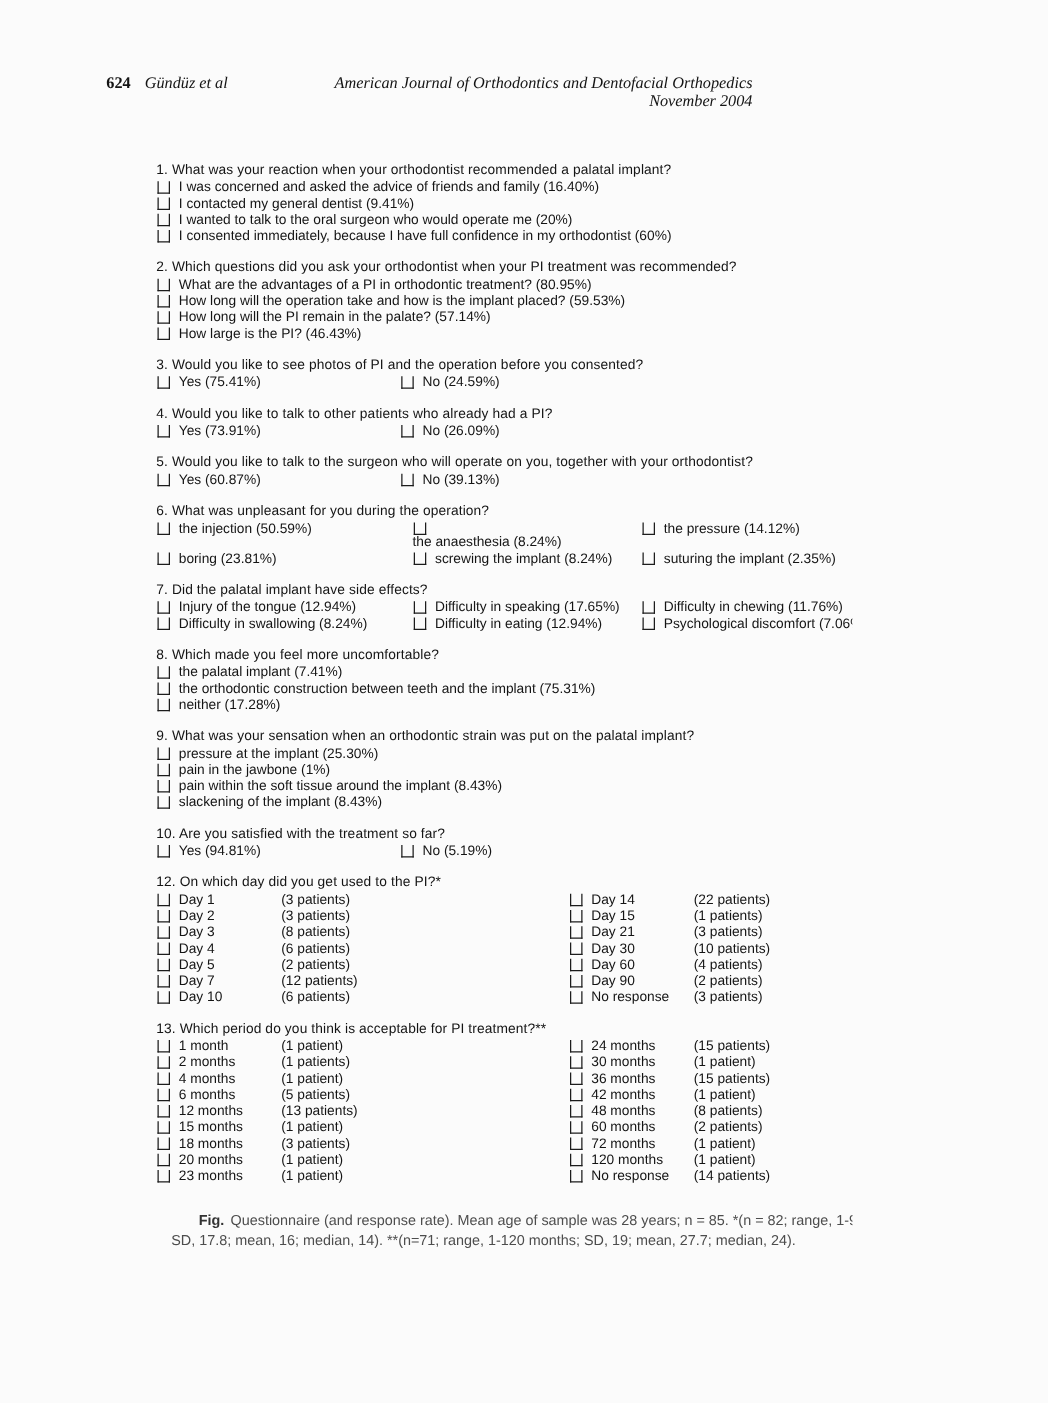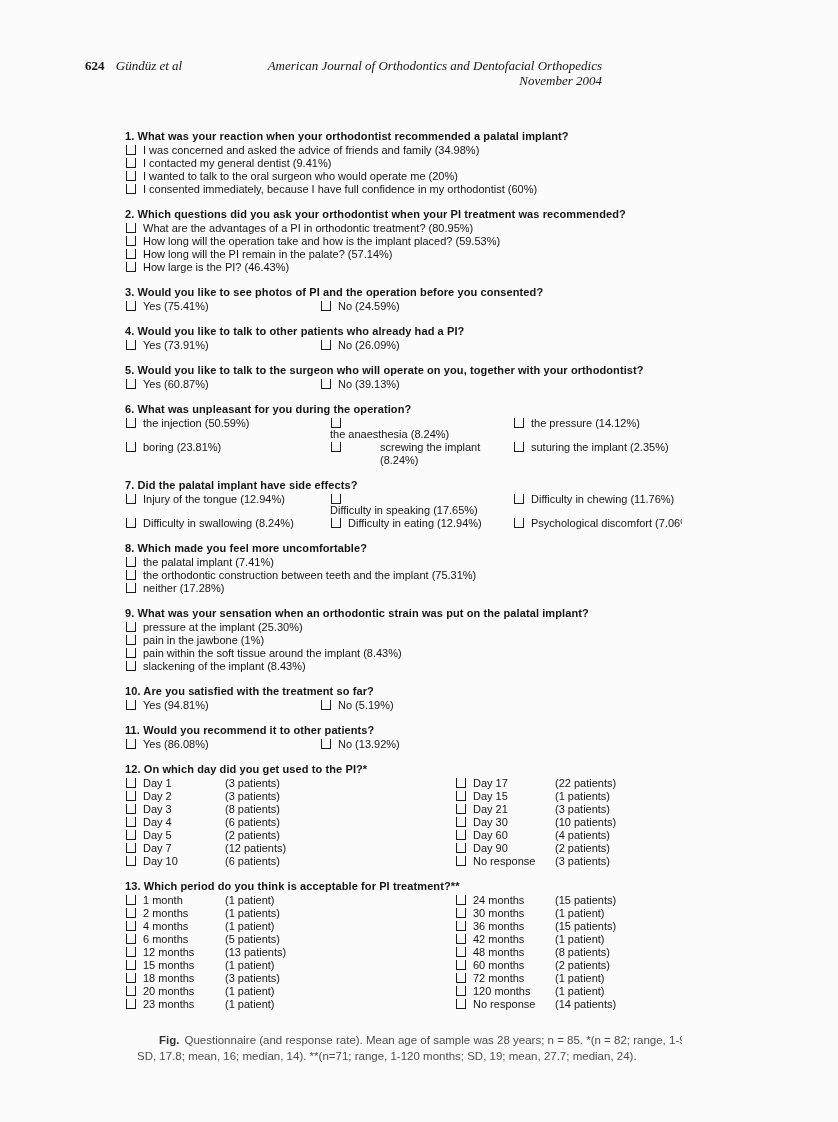--- a/index.html
+++ b/index.html
@@ -21,21 +21,21 @@
   .header-left { white-space:nowrap; }
   .pnum { font-weight:bold; margin-right:8px; }
   .authors { font-style:italic; }
   .header-right { text-align:right; font-style:italic; line-height:15px; }
 
   .content {
     position:absolute; top:130px; left:125px; width:615px;
     font-size:11px; line-height:13px;
   }
   .question { margin-bottom:12px; }
-  .q-title { font-weight:bold; letter-spacing:0.1px; margin-bottom:1px; }
+  .q-title { font-weight:normal; letter-spacing:0.1px; margin-bottom:1px; }
 
   .opt { display:flex; align-items:flex-start; }
   .opt-row { display:flex; }
   .opt-row .opt { flex:none; }
   .opt-text { display:inline-block; }
 
   .cb {
     flex:none; display:inline-block;
     width:8px; height:9px;
     border:1.3px solid #1c1c1c; border-top:none;
@@ -68,21 +68,21 @@
       <div>November 2004</div>
     </div>
   </div>
 
   <div class="content">
     <div>
         <div class="question">
           <div class="q-title">1. What was your reaction when your orthodontist recommended a palatal implant?</div>
           <div class="opt">
             <span class="cb"></span>
-            <span class="opt-text">I was concerned and asked the advice of friends and family (34.98%)</span>
+            <span class="opt-text">I was concerned and asked the advice of friends and family (16.40%)</span>
           </div>
           <div class="opt">
             <span class="cb"></span>
             <span class="opt-text">I contacted my general dentist (9.41%)</span>
           </div>
           <div class="opt">
             <span class="cb"></span>
             <span class="opt-text">I wanted to talk to the oral surgeon who would operate me (20%)</span>
           </div>
           <div class="opt">
@@ -162,38 +162,38 @@
             <div class="opt">
               <span class="cb"></span>
               <span class="opt-text">the pressure (14.12%)</span>
             </div>
           </div>
           <div class="opt-row">
             <div class="opt" style="width: 205px;">
               <span class="cb"></span>
               <span class="opt-text">boring (23.81%)</span>
             </div>
-            <div class="opt" style="width: 183px; gap: 32px;">
+            <div class="opt" style="width: 183px;">
               <span class="cb"></span>
               <span class="opt-text">screwing the implant (8.24%)</span>
             </div>
             <div class="opt">
               <span class="cb"></span>
               <span class="opt-text">suturing the implant (2.35%)</span>
             </div>
           </div>
         </div>
         <div class="question">
           <div class="q-title">7. Did the palatal implant have side effects?</div>
           <div class="opt-row">
             <div class="opt" style="width: 205px; text-align: center;">
               <span class="cb"></span>
               <span class="opt-text">Injury of the tongue (12.94%)</span>
             </div>
-            <div class="opt" style="width: 183px; flex-direction: column;">
+            <div class="opt" style="width: 183px;">
               <span class="cb"></span>
               <span class="opt-text">Difficulty in speaking (17.65%)</span>
             </div>
             <div class="opt">
               <span class="cb"></span>
               <span class="opt-text">Difficulty in chewing (11.76%)</span>
             </div>
           </div>
           <div class="opt-row">
             <div class="opt" style="width: 205px;">
@@ -247,47 +247,34 @@
         <div class="question">
           <div class="q-title">10. Are you satisfied with the treatment so far?</div>
           <div class="opt-row">
             <div class="opt" style="width: 195px;">
               <span class="cb"></span>
               <span class="opt-text">Yes (94.81%)</span>
             </div>
             <div class="opt">
               <span class="cb"></span>
               <span class="opt-text">No (5.19%)</span>
-            </div>
-          </div>
-        </div>
-        <div class="question">
-          <div class="q-title">11. Would you recommend it to other patients?</div>
-          <div class="opt-row">
-            <div class="opt" style="width: 195px;">
-              <span class="cb"></span>
-              <span class="opt-text">Yes (86.08%)</span>
-            </div>
-            <div class="opt">
-              <span class="cb"></span>
-              <span class="opt-text">No (13.92%)</span>
             </div>
           </div>
         </div>
         <div class="question">
           <div class="q-title">12. On which day did you get used to the PI?*</div>
           <div class="opt-row">
             <div class="pair-cell">
               <span class="cb"></span>
               <span class="pair-label">Day 1</span>
               <span class="pair-count">(3 patients)</span>
             </div>
             <div class="pair-cell">
               <span class="cb"></span>
-              <span class="pair-label">Day 17</span>
+              <span class="pair-label">Day 14</span>
               <span class="pair-count">(22 patients)</span>
             </div>
           </div>
           <div class="opt-row">
             <div class="pair-cell">
               <span class="cb"></span>
               <span class="pair-label">Day 2</span>
               <span class="pair-count">(3 patients)</span>
             </div>
             <div class="pair-cell">

